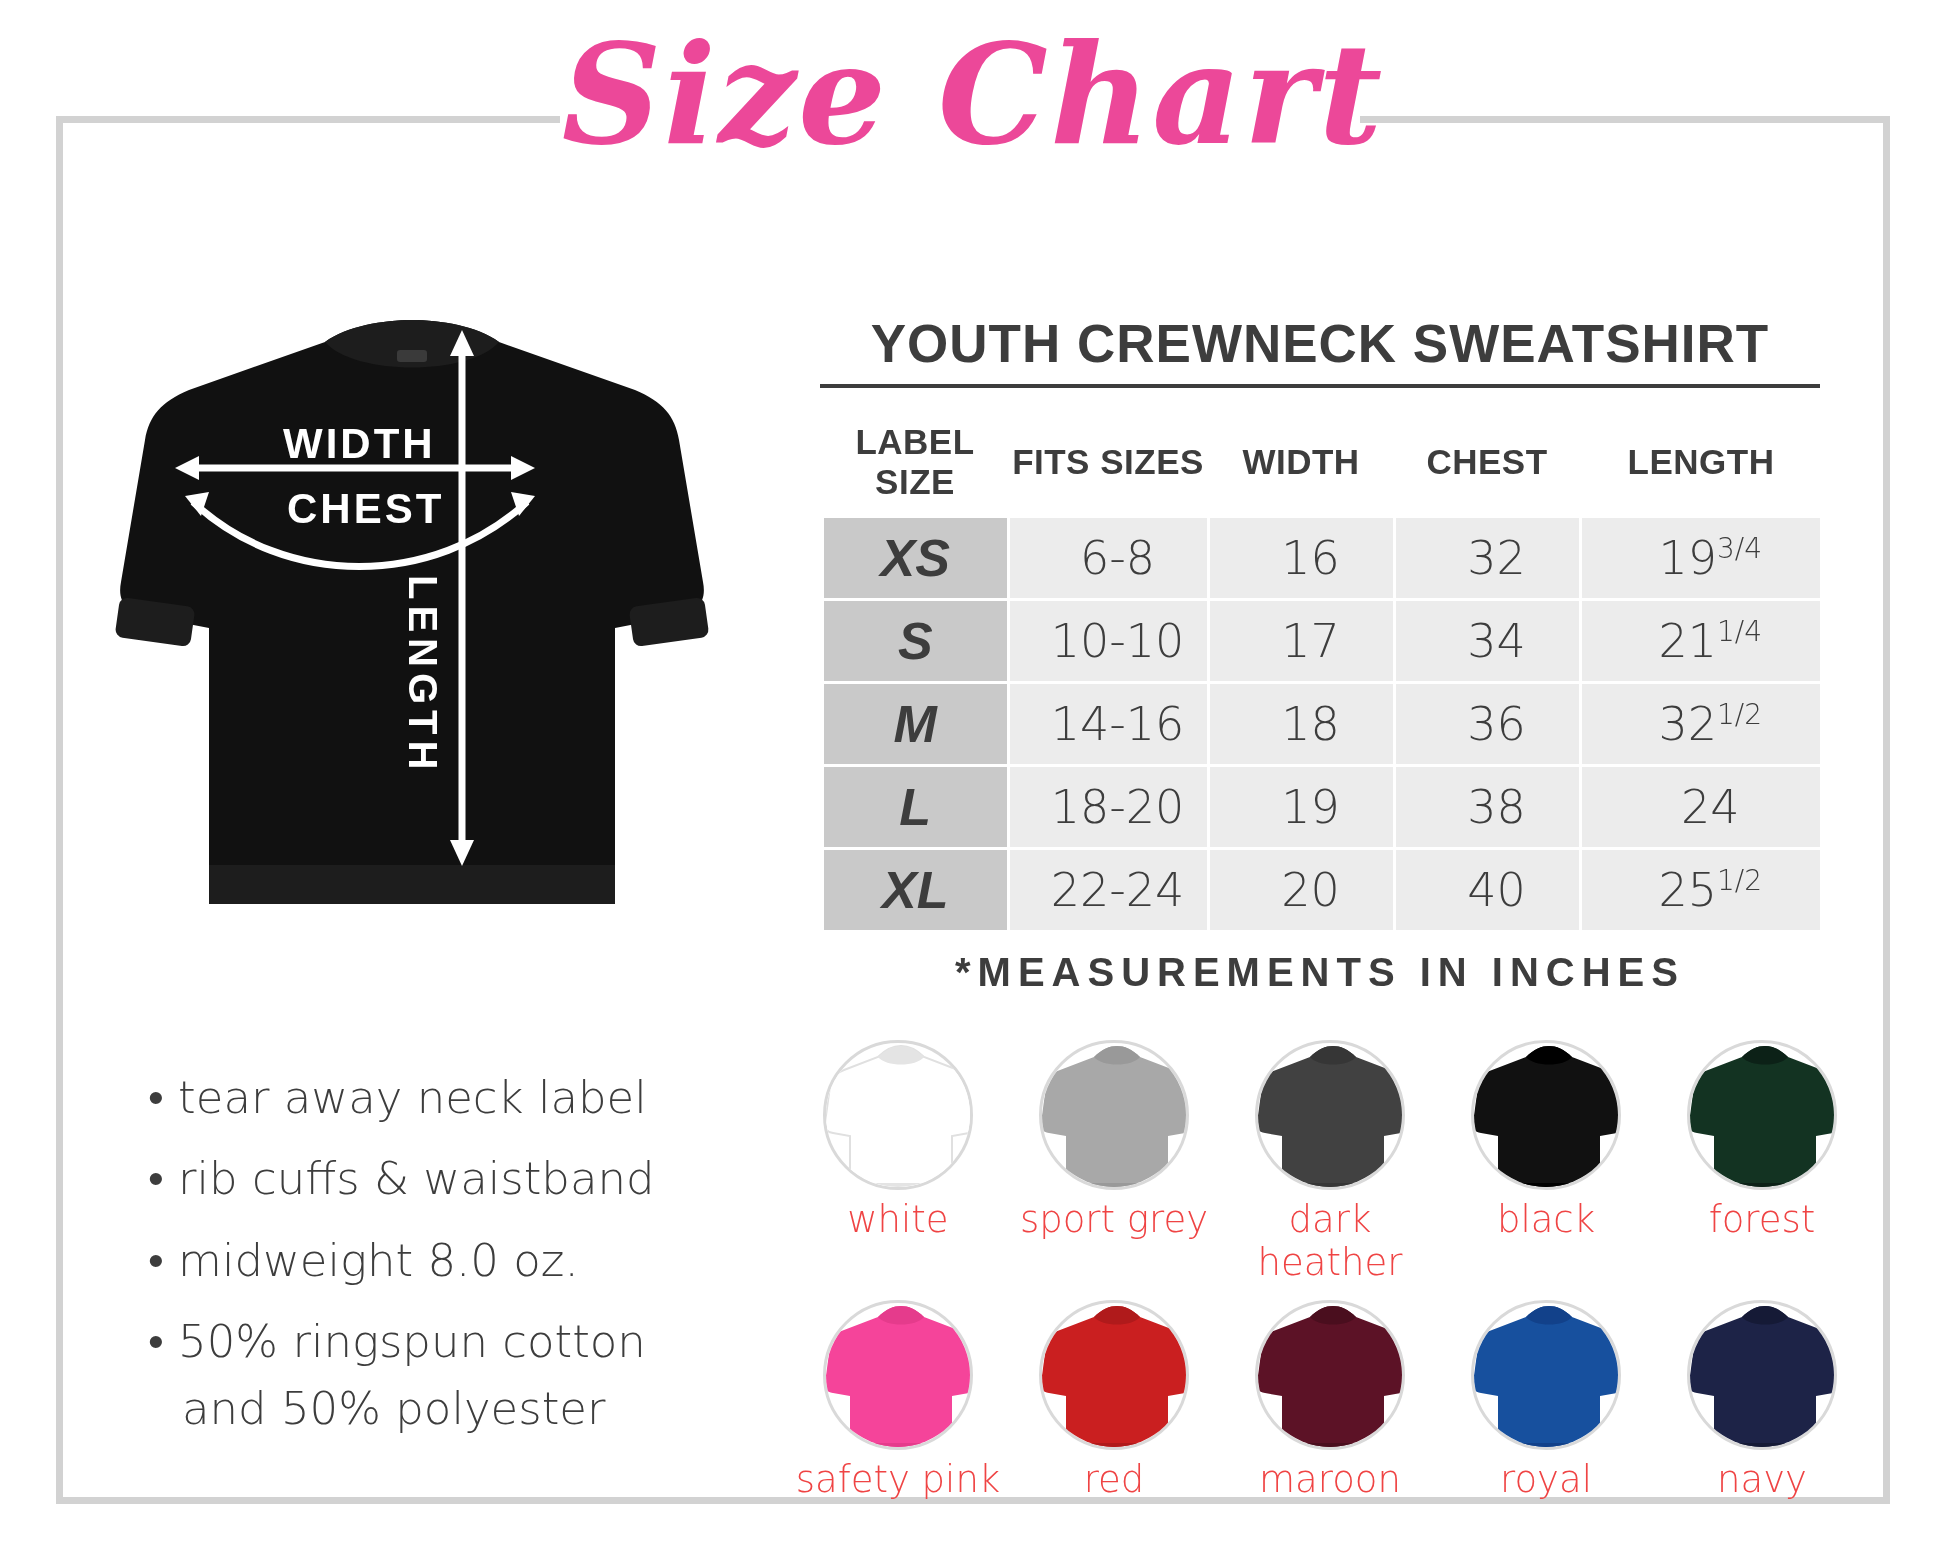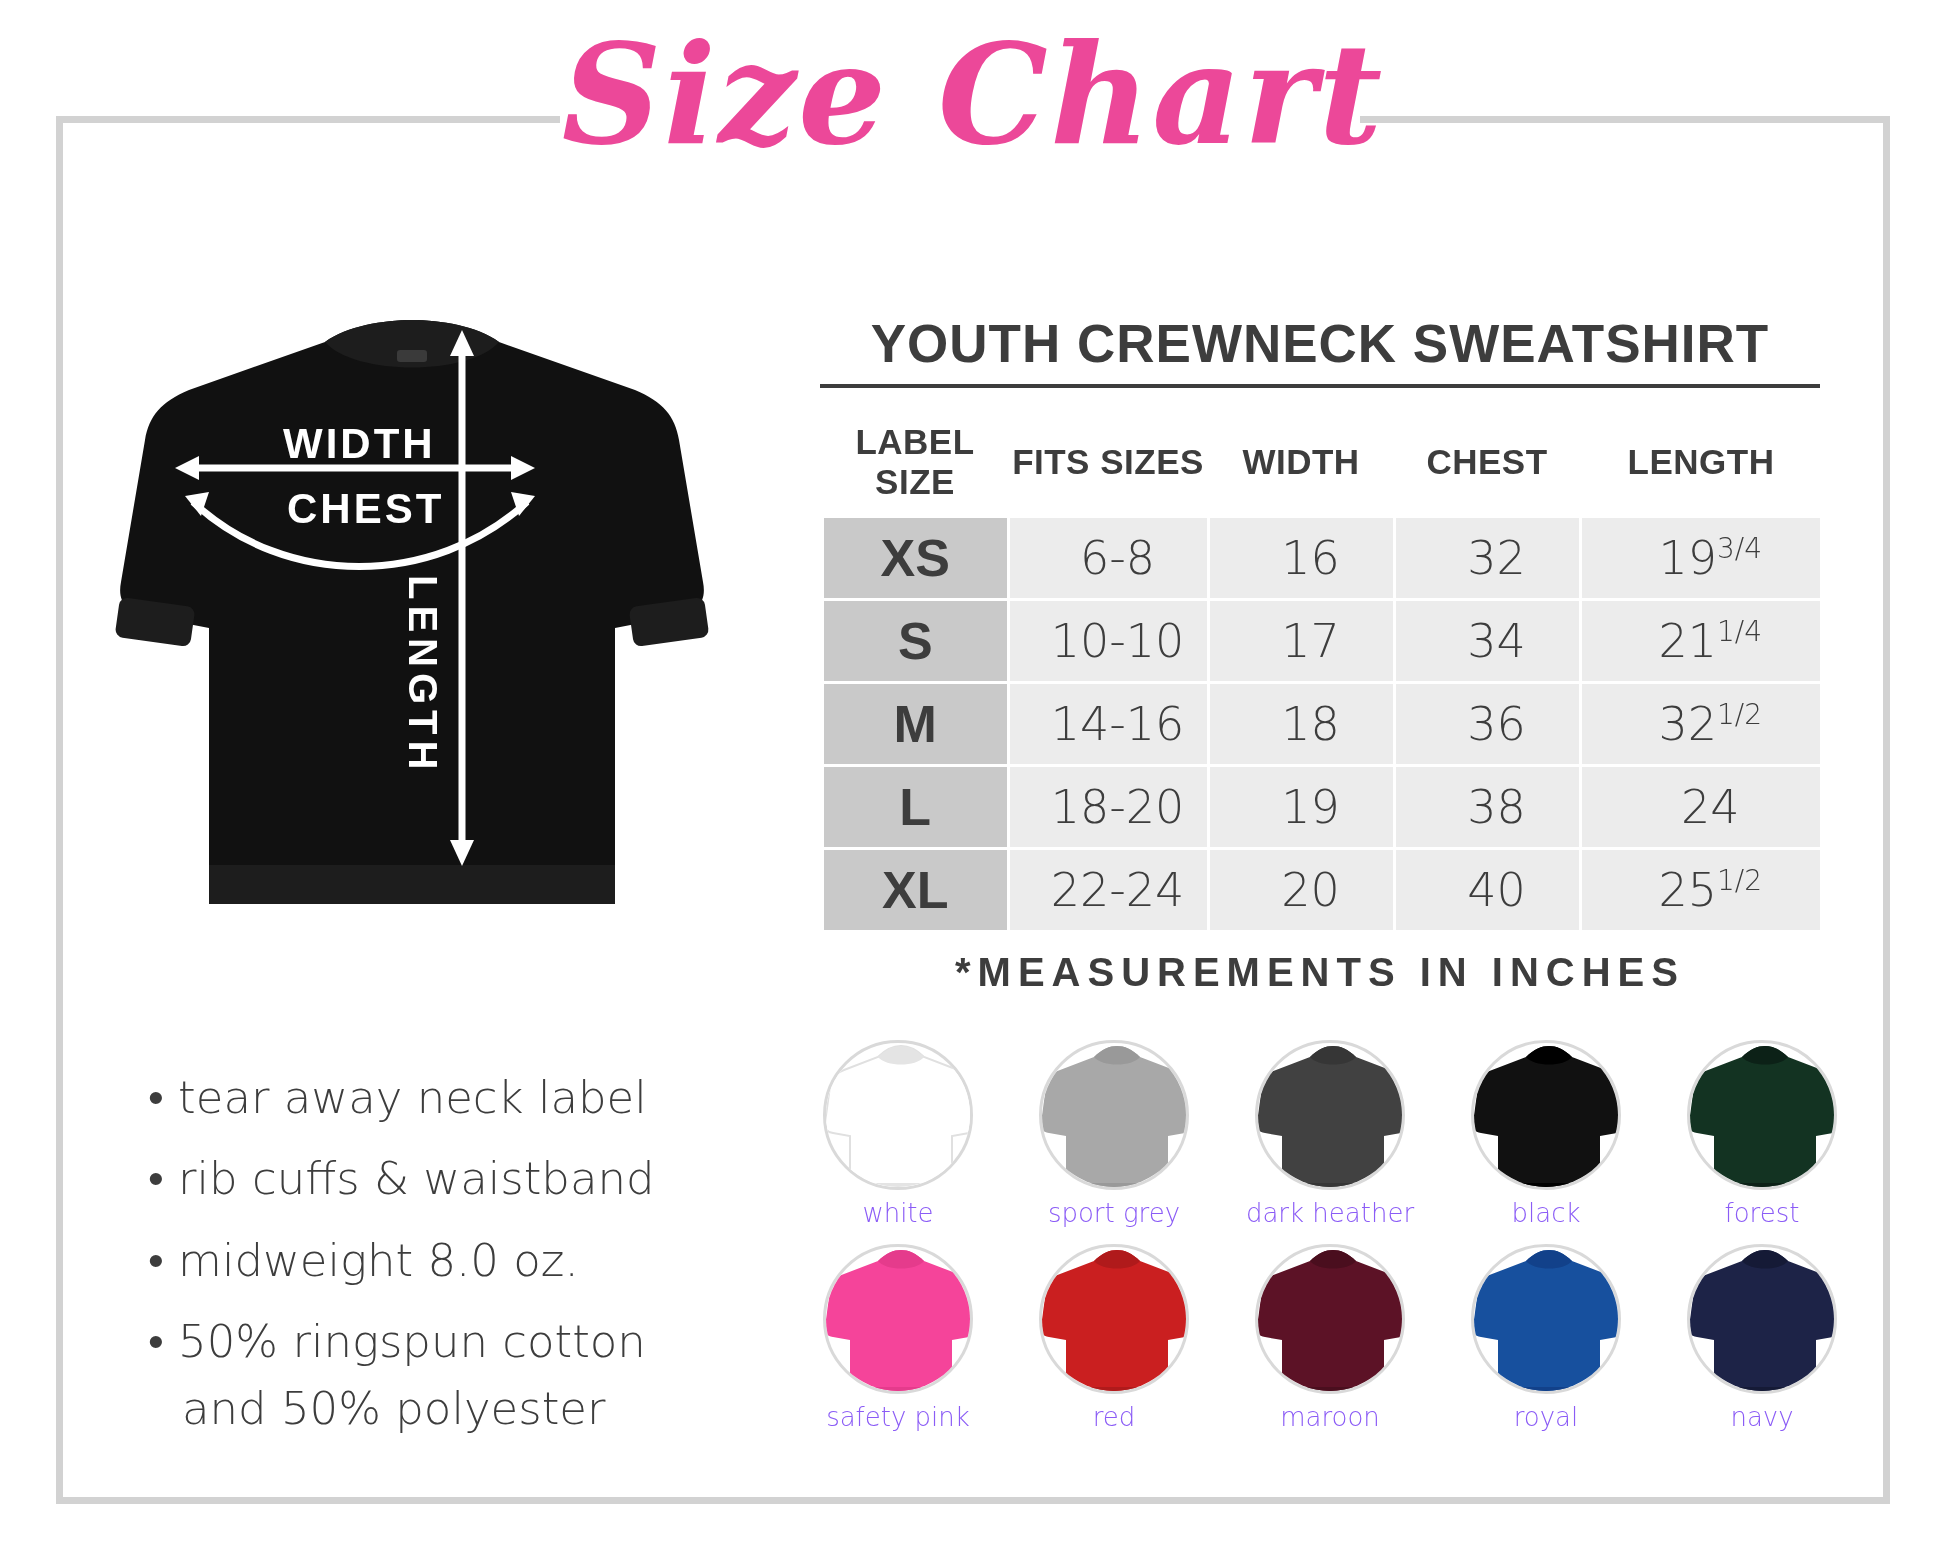--- a/index.html
+++ b/index.html
@@ -129,20 +129,21 @@
     font-size: 46px;
     color: #3d3d3d;
     font-family: "DejaVu Sans", sans-serif;
     font-weight: 300;
   }
   table.sizes td.lbl {
     background: #c9c9c9;
     font-weight: 700;
     font-size: 52px;
     font-family: "Liberation Sans", sans-serif;
+    font-style: italic;
   }
   table.sizes td.val { background: #ececec; padding-left: 20px; }
   table.sizes sup { font-size: 28px; vertical-align: super; }
   .wrapborder {
     border: 4px solid #ffffff;
   }
 
   .measure-note {
     margin-top: 16px;
     text-align: center;
@@ -173,22 +174,22 @@
     margin: 0 auto;
     overflow: hidden;
     position: relative;
     border: 3px solid #d9d9d9;
     box-sizing: border-box;
     background: #ffffff;
   }
   .sw-circle svg { position: absolute; left: 0; top: 0; }
   .sw-name {
     margin-top: 8px;
-    font-size: 26px;
-    color: #8b5cf6;
+    font-size: 37px;
+    color: #ef4444;
     font-family: "DejaVu Sans", sans-serif;
     font-weight: 300;
   }
 </style>
 </head>
 <body>
 
 <div class="frame"></div>
 <div class="title-mask"></div>
 <div class="heading">Size Chart</div>

